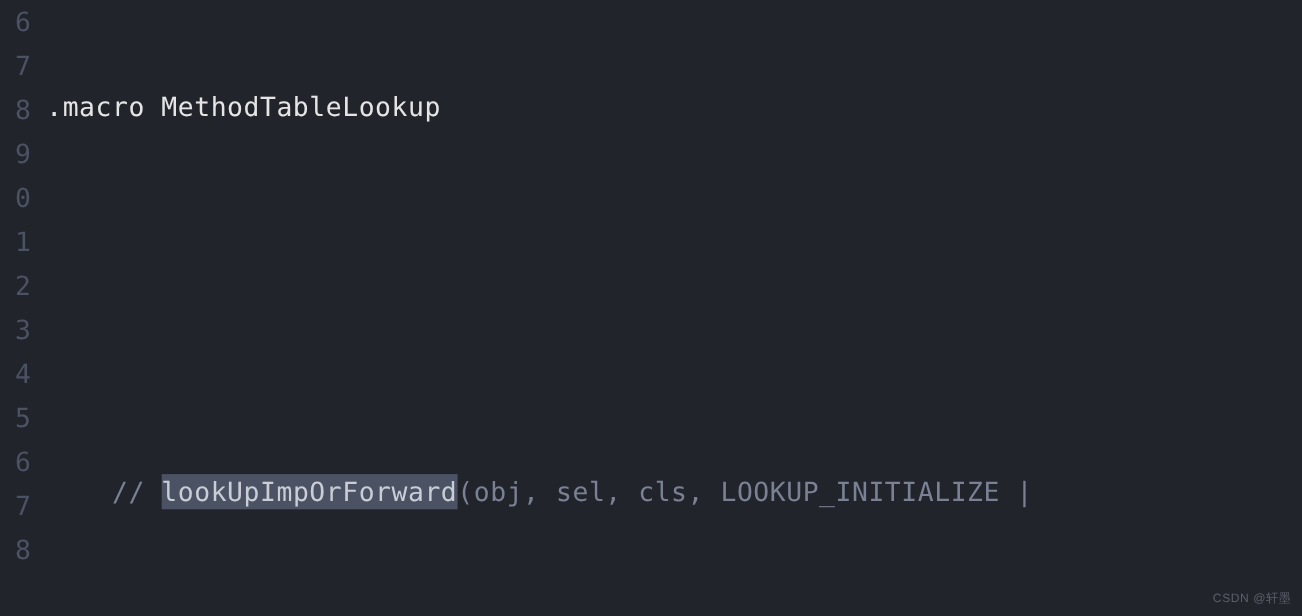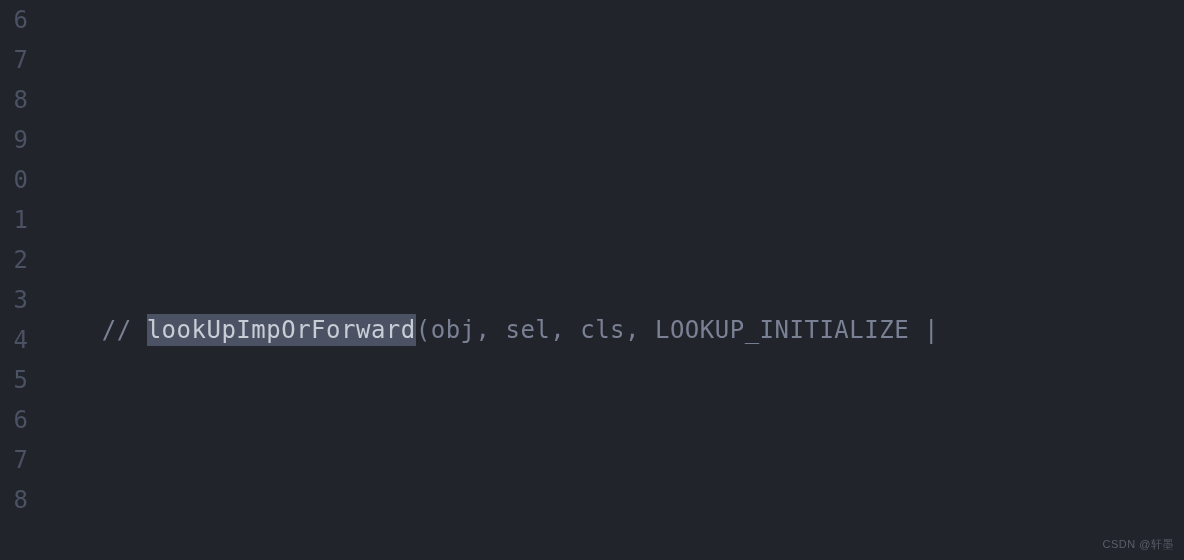--- a/index.html
+++ b/index.html
@@ -75,20 +75,21 @@
     <div>1</div>
     <div>2</div>
     <div>3</div>
     <div>4</div>
     <div>5</div>
     <div>6</div>
     <div>7</div>
     <div>8</div>
   </div>
   <div class="code">
+    <div class="code-line"><span class="kw-macro">.macro</span><span class="text-normal"> MethodTableLookup</span></div>
     <div class="code-line"></div>
     <div class="code-line"></div>
     <div class="code-line"><span class="comment-light">    // </span><span class="highlight">lookUpImpOrForward</span><span class="comment-light">(obj, sel, cls, LOOKUP_INITIALIZE |</span></div>
     
     
     
     
     
     
     

